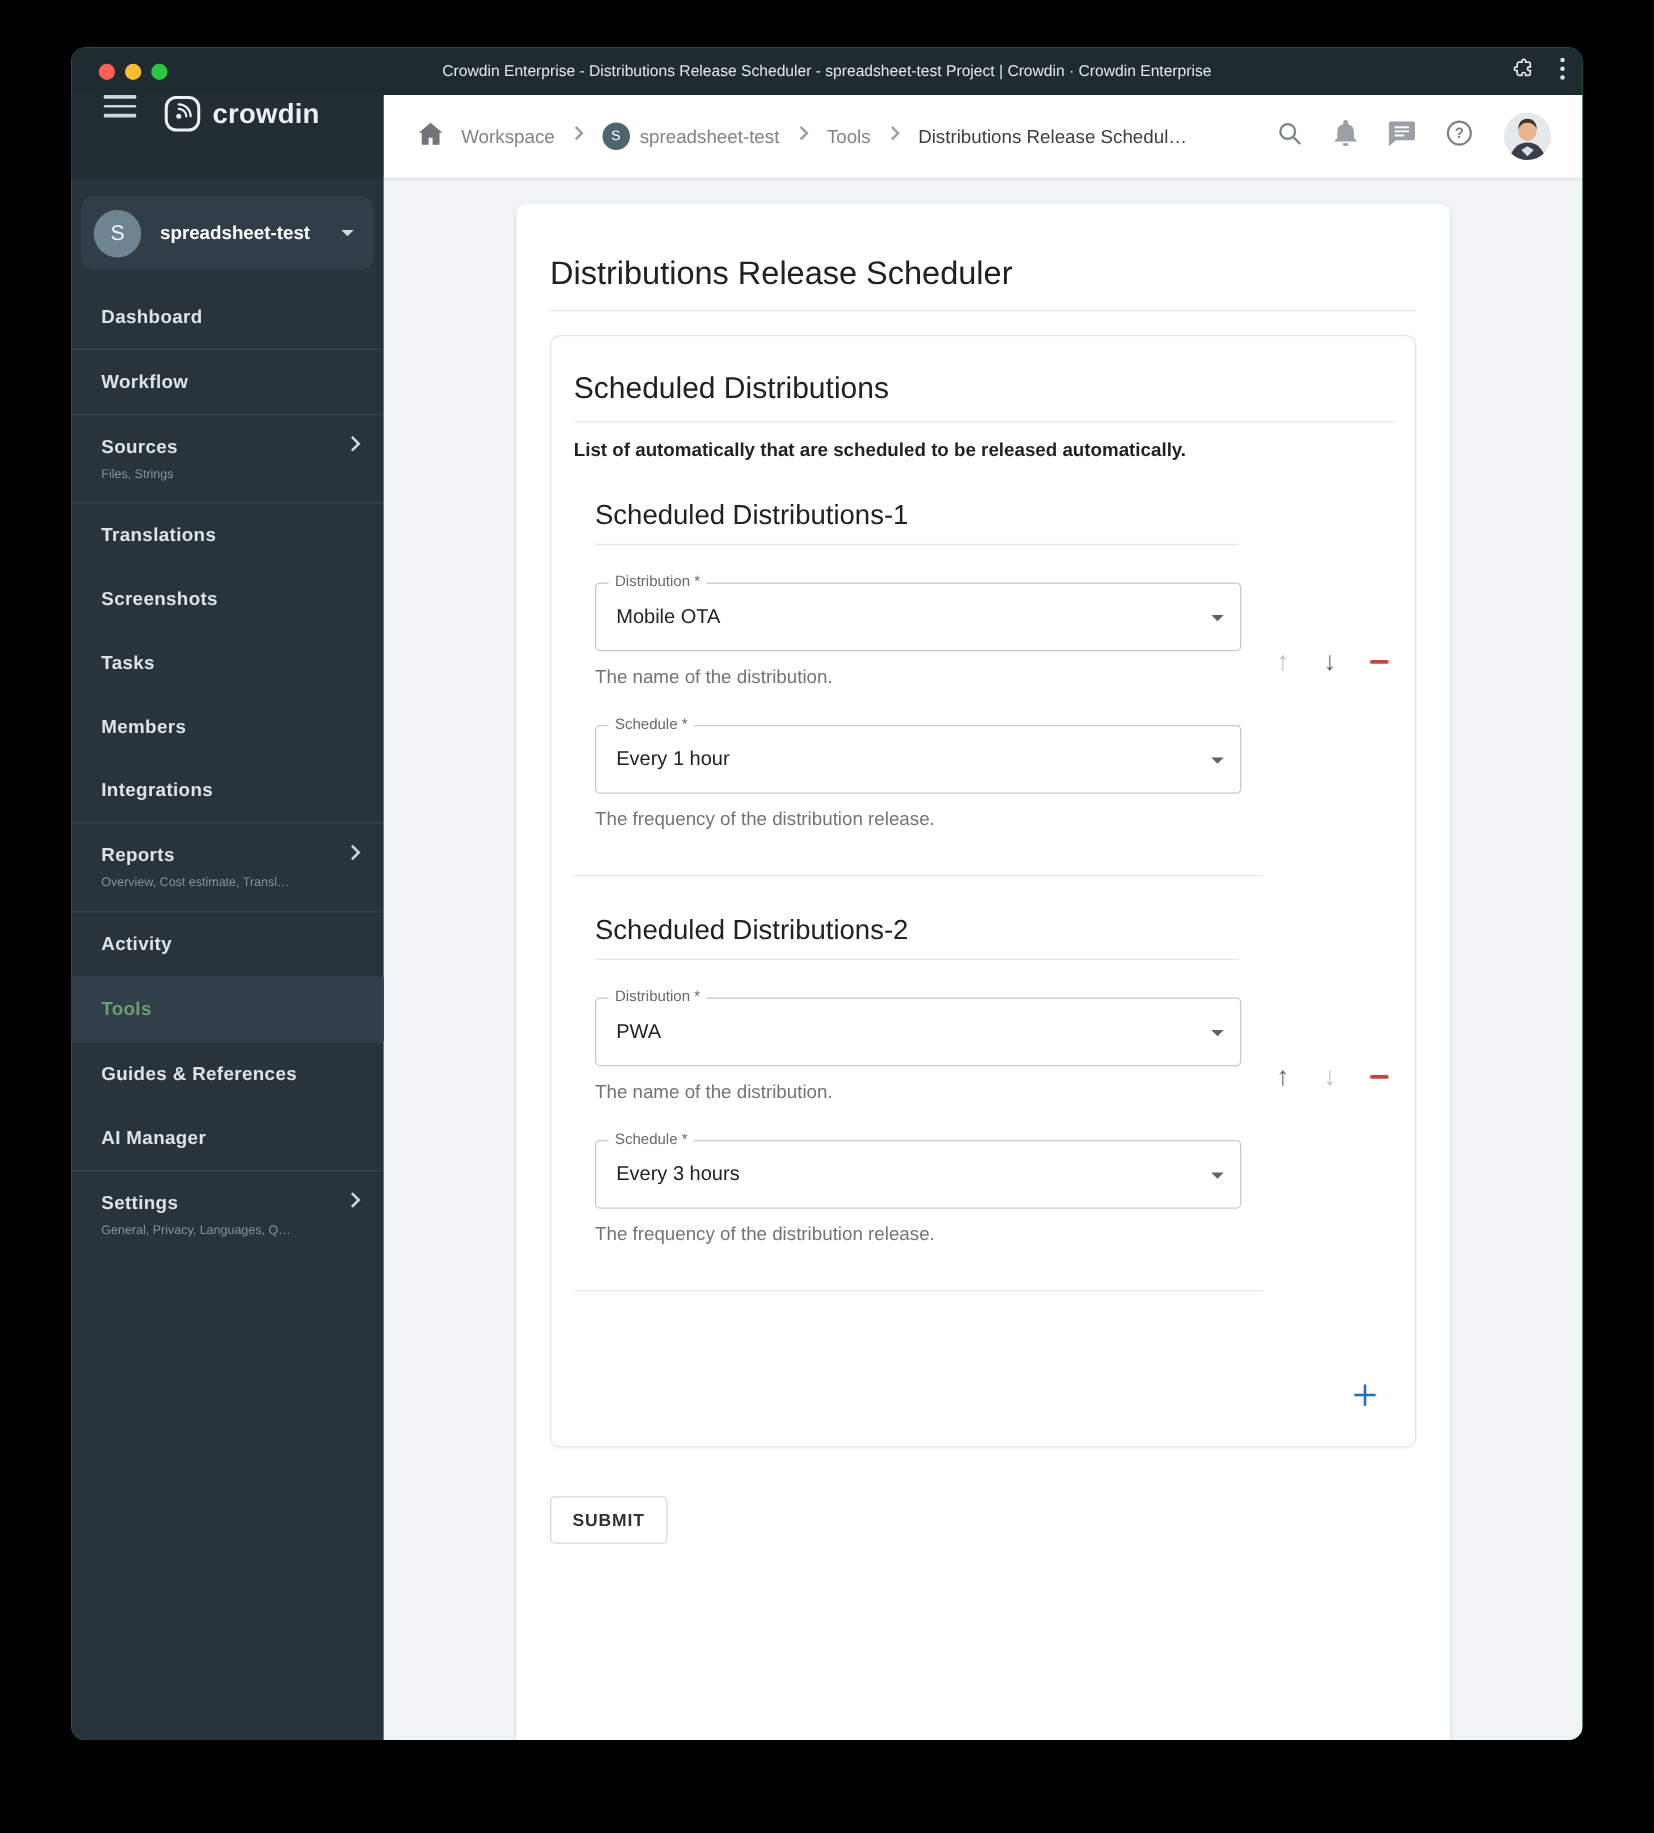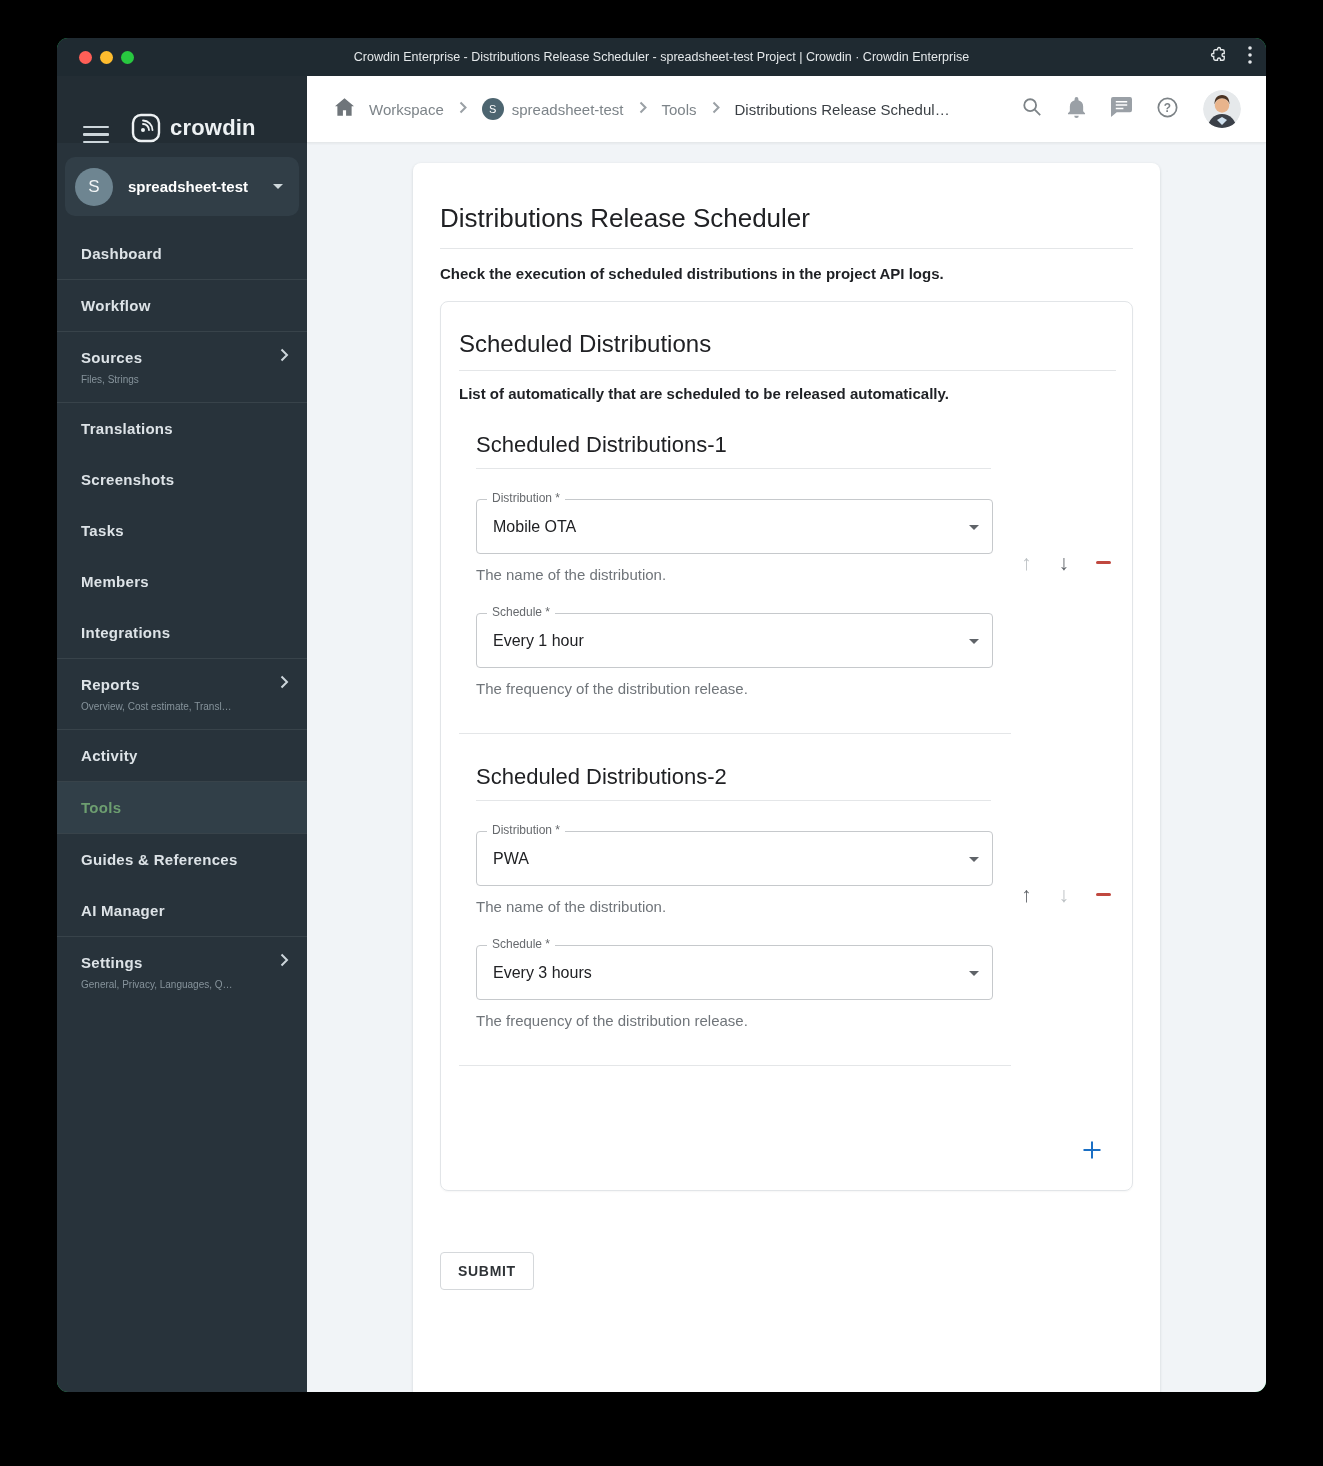--- a/index.html
+++ b/index.html
@@ -14,21 +14,21 @@
   .tl { width:13px; height:13px; border-radius:50%; }
   .tl.red{background:#ff5f57} .tl.yellow{background:#febc2e} .tl.green{background:#28c840}
   .tb-title { margin:0 auto; color:#e4e8ea; font-size:12.5px; white-space:nowrap; }
   .tb-right { position:absolute; right:14px; top:0; height:38px; display:flex; align-items:center; gap:20px; }
 
   
   .body-row { display:flex; height:1316px; }
 
   
   .sidebar { width:250px; background:#28333b; flex:none; display:flex; flex-direction:column; }
-  .sb-header { height:67px; background:#232d34; display:flex; align-items:flex-end; padding-left:26px; gap:22px; flex:none; }
+  .sb-header { height:67px; background:#232d34; display:flex; align-items:flex-start; padding-left:26px; gap:22px; flex:none; }
   .hamburger { width:26px; display:flex; flex-direction:column; gap:5px; cursor:pointer; }
   .hamburger span { display:block; height:2.5px; background:#cdd6db; border-radius:1px; }
   .logo-wrap { display:flex; align-items:center; gap:9px; }
   .logo-text { color:#edf1f3; font-size:22px; font-weight:700; letter-spacing:.2px; }
 
   .project-pill { margin:14px 8px 4px 8px; height:59px; background:#313e47; border-radius:10px;
                   display:flex; align-items:center; padding:0 16px 0 10px; cursor:pointer; }
   .p-avatar { width:38px; height:38px; border-radius:50%; background:#6e8591; color:#f2f5f6;
               font-size:17px; display:flex; align-items:center; justify-content:center; flex:none; }
   .p-name { flex:1; margin-left:15px; color:#fff; font-size:15px; font-weight:700; }
@@ -86,21 +86,21 @@
   .row-controls { display:flex; align-items:center; gap:27px; margin-left:28px; margin-bottom:10px; }
   .arrow-btn { font-size:21px; line-height:1; cursor:pointer; user-select:none; }
   .arrow-btn.on  { color:#5f6368; }
   .arrow-btn.off { color:#bcc1c4; cursor:default; }
   .minus-btn { width:15px; height:3px; background:#c0483f; border-radius:2px; cursor:pointer; }
 
   .sec-divider { height:1px; background:#e4e6e8; margin-top:36px; width:552px; }
 
   .plus-btn { position:absolute; right:30px; bottom:26px; cursor:pointer; }
 
-  .submit-btn { margin-top:61px; height:38px; padding:0 17px; background:#fff; border:1px solid #d5d8db;
+  .submit-btn { margin-top:39px; height:38px; padding:0 17px; background:#fff; border:1px solid #d5d8db;
                 border-radius:4px; font-size:14px; font-weight:600; color:#2f3337; letter-spacing:.7px;
                 font-family:"Liberation Sans", sans-serif; cursor:pointer; }
 </style>
 </head>
 <body>
 
 <div class="window">
 
   <div class="titlebar">
     <div class="traffic">
@@ -290,21 +290,20 @@
               <circle cx="19" cy="15.5" r="7.2" fill="#e8b48c"></circle>
               <path d="M11.5 14.5 a7.6 7.6 0 0 1 15 0 c0-6-2.5-9.5-7.5-9.5 s-7.5 3.5-7.5 9.5z" fill="#4b3322"></path>
             </svg>
           </span>
         </div>
       </div>
 
       <div class="content">
         <div class="card">
           <div class="page-title">Distributions Release Scheduler</div>
-          <div class="page-sub">Check the execution of scheduled distributions in the project API logs.</div>
 
           <div class="inner-card">
             <div class="inner-title">Scheduled Distributions</div>
             <div class="inner-sub">List of automatically that are scheduled to be released automatically.</div>
 
             <div class="section">
               <div class="section-title">Scheduled Distributions-1</div>
               <div class="sec-flex">
                 <div class="fields-col">
                   <div class="mfield">

